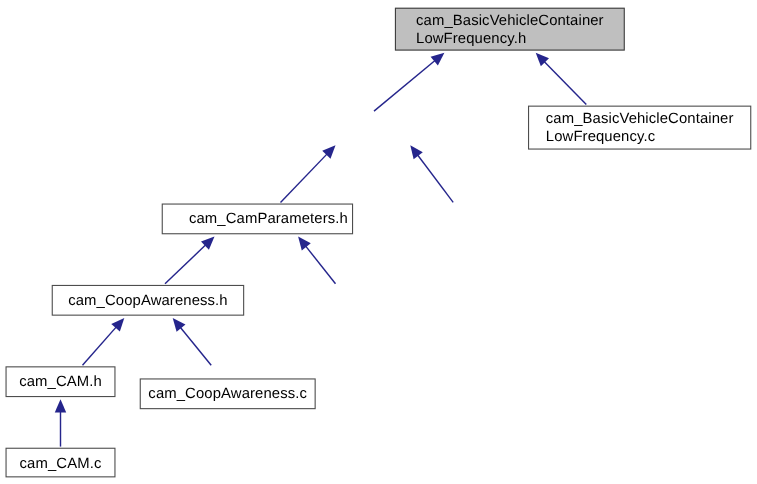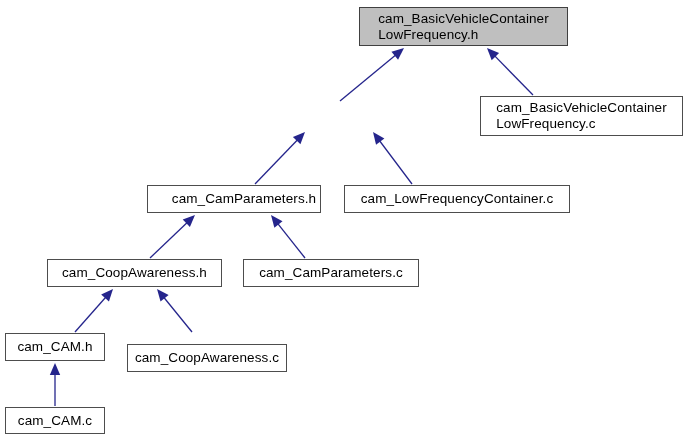--- a/index.html
+++ b/index.html
@@ -89,19 +89,17 @@
       <g>
         <line x1="55" y1="406" x2="55" y2="373" stroke="#25258c" stroke-width="1.3"></line>
         <polygon points="55,363 60.2,375 49.8,375" fill="#25258c"></polygon>
       </g>
     </svg>
 <div class="node highlight" style="left: 359px; top: 7px; width: 209px; height: 39px;"><span class="node-label">cam_BasicVehicleContainer
 LowFrequency.h</span></div>
     <div class="node" style="left: 480px; top: 96px; width: 203px; height: 40px;"><span class="node-label">cam_BasicVehicleContainer
 LowFrequency.c</span></div>
     <div class="node" style="left: 147px; top: 185px; width: 174px; height: 28px; padding-left: 20px;"><span class="node-label">cam_CamParameters.h</span></div>
-    <div class="node" style="left: 344px; top: 185px; width: 226px; height: 28px;"><span class="node-label">cam_LowFrequencyContainer.c</span></div>
     <div class="node" style="left: 47px; top: 259px; width: 175px; height: 28px;"><span class="node-label">cam_CoopAwareness.h</span></div>
-    <div class="node" style="left: 243px; top: 259px; width: 176px; height: 28px;"><span class="node-label">cam_CamParameters.c</span></div>
     <div class="node" style="left: 5px; top: 333px; width: 100px; height: 28px;"><span class="node-label">cam_CAM.h</span></div>
     <div class="node" style="left: 127px; top: 344px; width: 160px; height: 28px;"><span class="node-label">cam_CoopAwareness.c</span></div>
     <div class="node" style="left: 5px; top: 407px; width: 100px; height: 27px;"><span class="node-label">cam_CAM.c</span></div>
   </div>
 
 </body></html>

